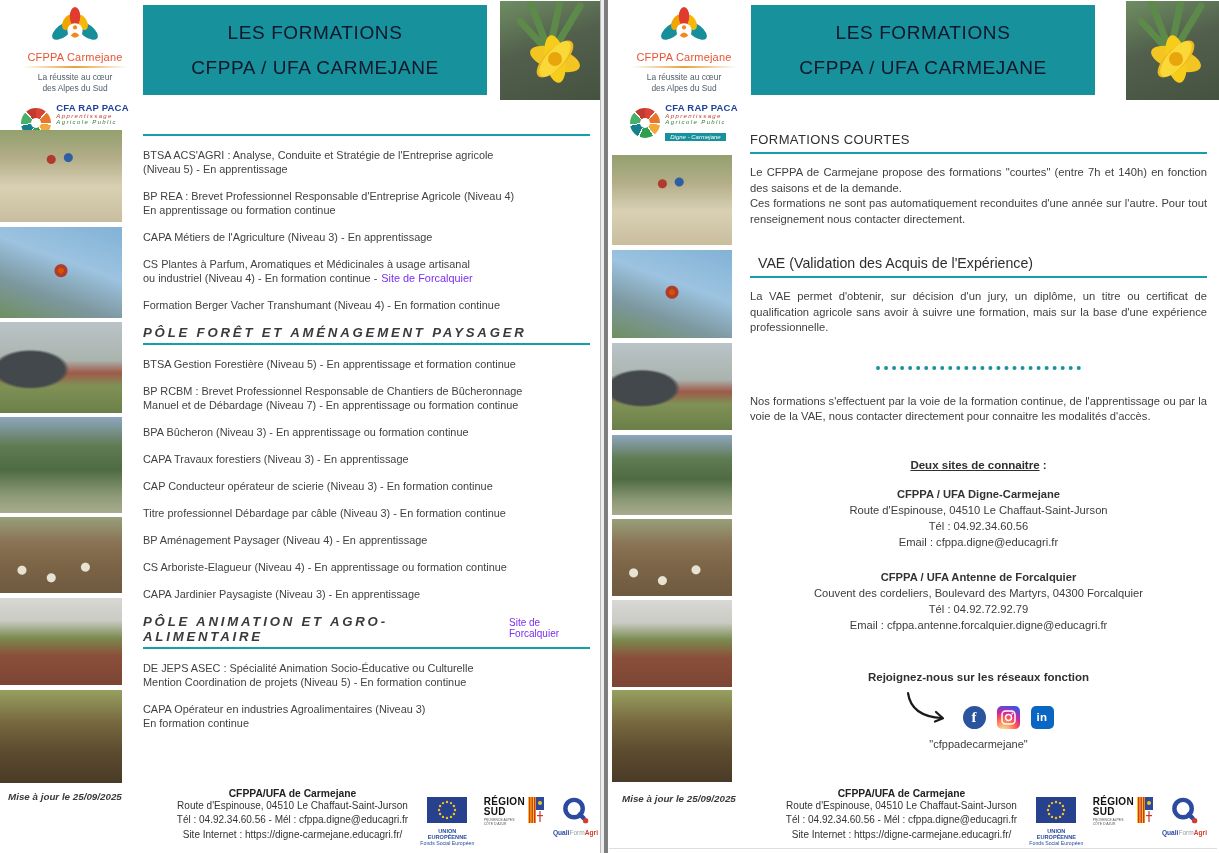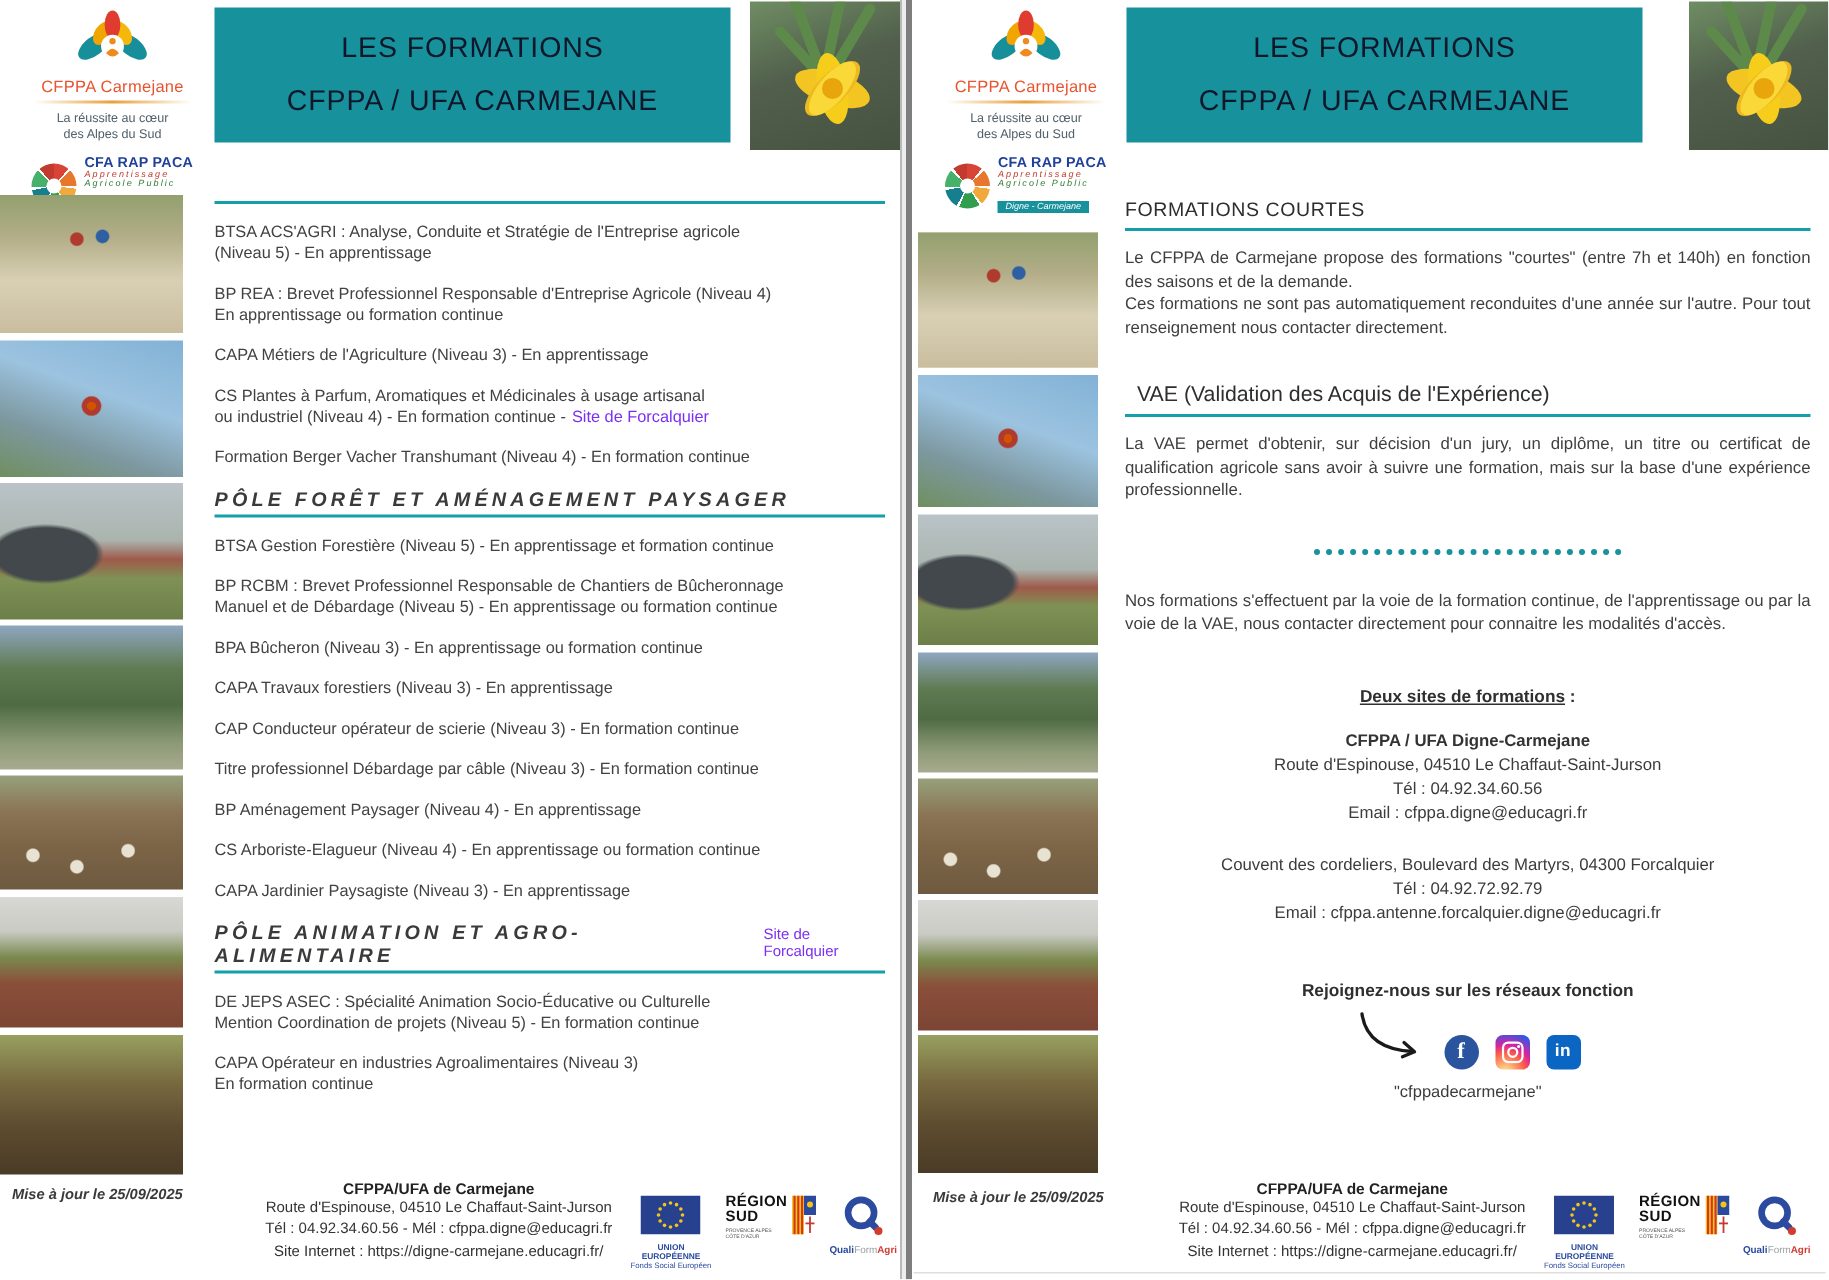--- a/index.html
+++ b/index.html
@@ -189,21 +189,21 @@
         <div class="item"><span>Formation Berger Vacher Transhumant (Niveau 4) - En formation continue</span></div>
       </div>
 
       <div class="pole">
         <div class="pole-head">
           <span class="pole-title">PÔLE FORÊT ET AMÉNAGEMENT PAYSAGER</span>
         </div>
         <div class="pole-rule"></div>
         <div class="item"><span>BTSA Gestion Forestière (Niveau 5) - En apprentissage et formation continue</span></div>
         <div class="item"><span>BP RCBM : Brevet Professionnel Responsable de Chantiers de Bûcheronnage
-Manuel et de Débardage (Niveau 5) - En apprentissage ou formation continue</span></div>
+Manuel et de Débardage (Niveau 7) - En apprentissage ou formation continue</span></div>
         <div class="item"><span>BPA Bûcheron (Niveau 3) - En apprentissage ou formation continue</span></div>
         <div class="item"><span>CAPA Travaux forestiers (Niveau 3) - En apprentissage</span></div>
         <div class="item"><span>CAP Conducteur opérateur de scierie (Niveau 3) - En formation continue</span></div>
         <div class="item"><span>Titre professionnel Débardage par câble (Niveau 3) - En formation continue</span></div>
         <div class="item"><span>BP Aménagement Paysager (Niveau 4) - En apprentissage</span></div>
         <div class="item"><span>CS Arboriste-Elagueur (Niveau 4) - En apprentissage ou formation continue</span></div>
         <div class="item"><span>CAPA Jardinier Paysagiste (Niveau 3) - En apprentissage</span></div>
       </div>
 
       <div class="pole">
@@ -350,31 +350,32 @@
 
       <div class="rhead2">VAE (Validation des Acquis de l'Expérience)</div>
       <div class="rrule"></div>
       <p class="rp">La VAE permet d'obtenir, sur décision d'un jury, un diplôme, un titre ou certificat de qualification agricole sans avoir à suivre une formation, mais sur la base d'une expérience professionnelle.</p>
 
       <div class="dots"></div>
 
       <p class="rp modal">Nos formations s'effectuent par la voie de la formation continue, de l'apprentissage ou par la voie de la VAE, nous contacter directement pour connaitre les modalités d'accès.</p>
 
       <div class="sites-head">
-        <span class="u">Deux sites de formations</span><span> :</span>
+        <span class="u">Deux sites de connaitre</span><span> :</span>
       </div>
 
       <div class="site">
         <div class="sname">CFPPA / UFA Digne-Carmejane</div>
         <div>Route d'Espinouse, 04510 Le Chaffaut-Saint-Jurson</div>
         <div>Tél : 04.92.34.60.56</div>
         <div>Email : cfppa.digne@educagri.fr</div>
       </div>
 
       <div class="site" style="margin-top:19px;">
+        <div class="sname">CFPPA / UFA Antenne de Forcalquier</div>
         <div>Couvent des cordeliers, Boulevard des Martyrs, 04300 Forcalquier</div>
         <div>Tél : 04.92.72.92.79</div>
         <div>Email : cfppa.antenne.forcalquier.digne@educagri.fr</div>
       </div>
 
       <div class="social-head">Rejoignez-nous sur les réseaux fonction</div>
       <div class="social-row">
         <span class="arrow-wrap">
           <svg width="46" height="34" viewBox="0 0 46 34">
             <path d="M4 2 C6 16 16 26 38 27" fill="none" stroke="#1a1a1a" stroke-width="2.2" stroke-linecap="round"></path>

